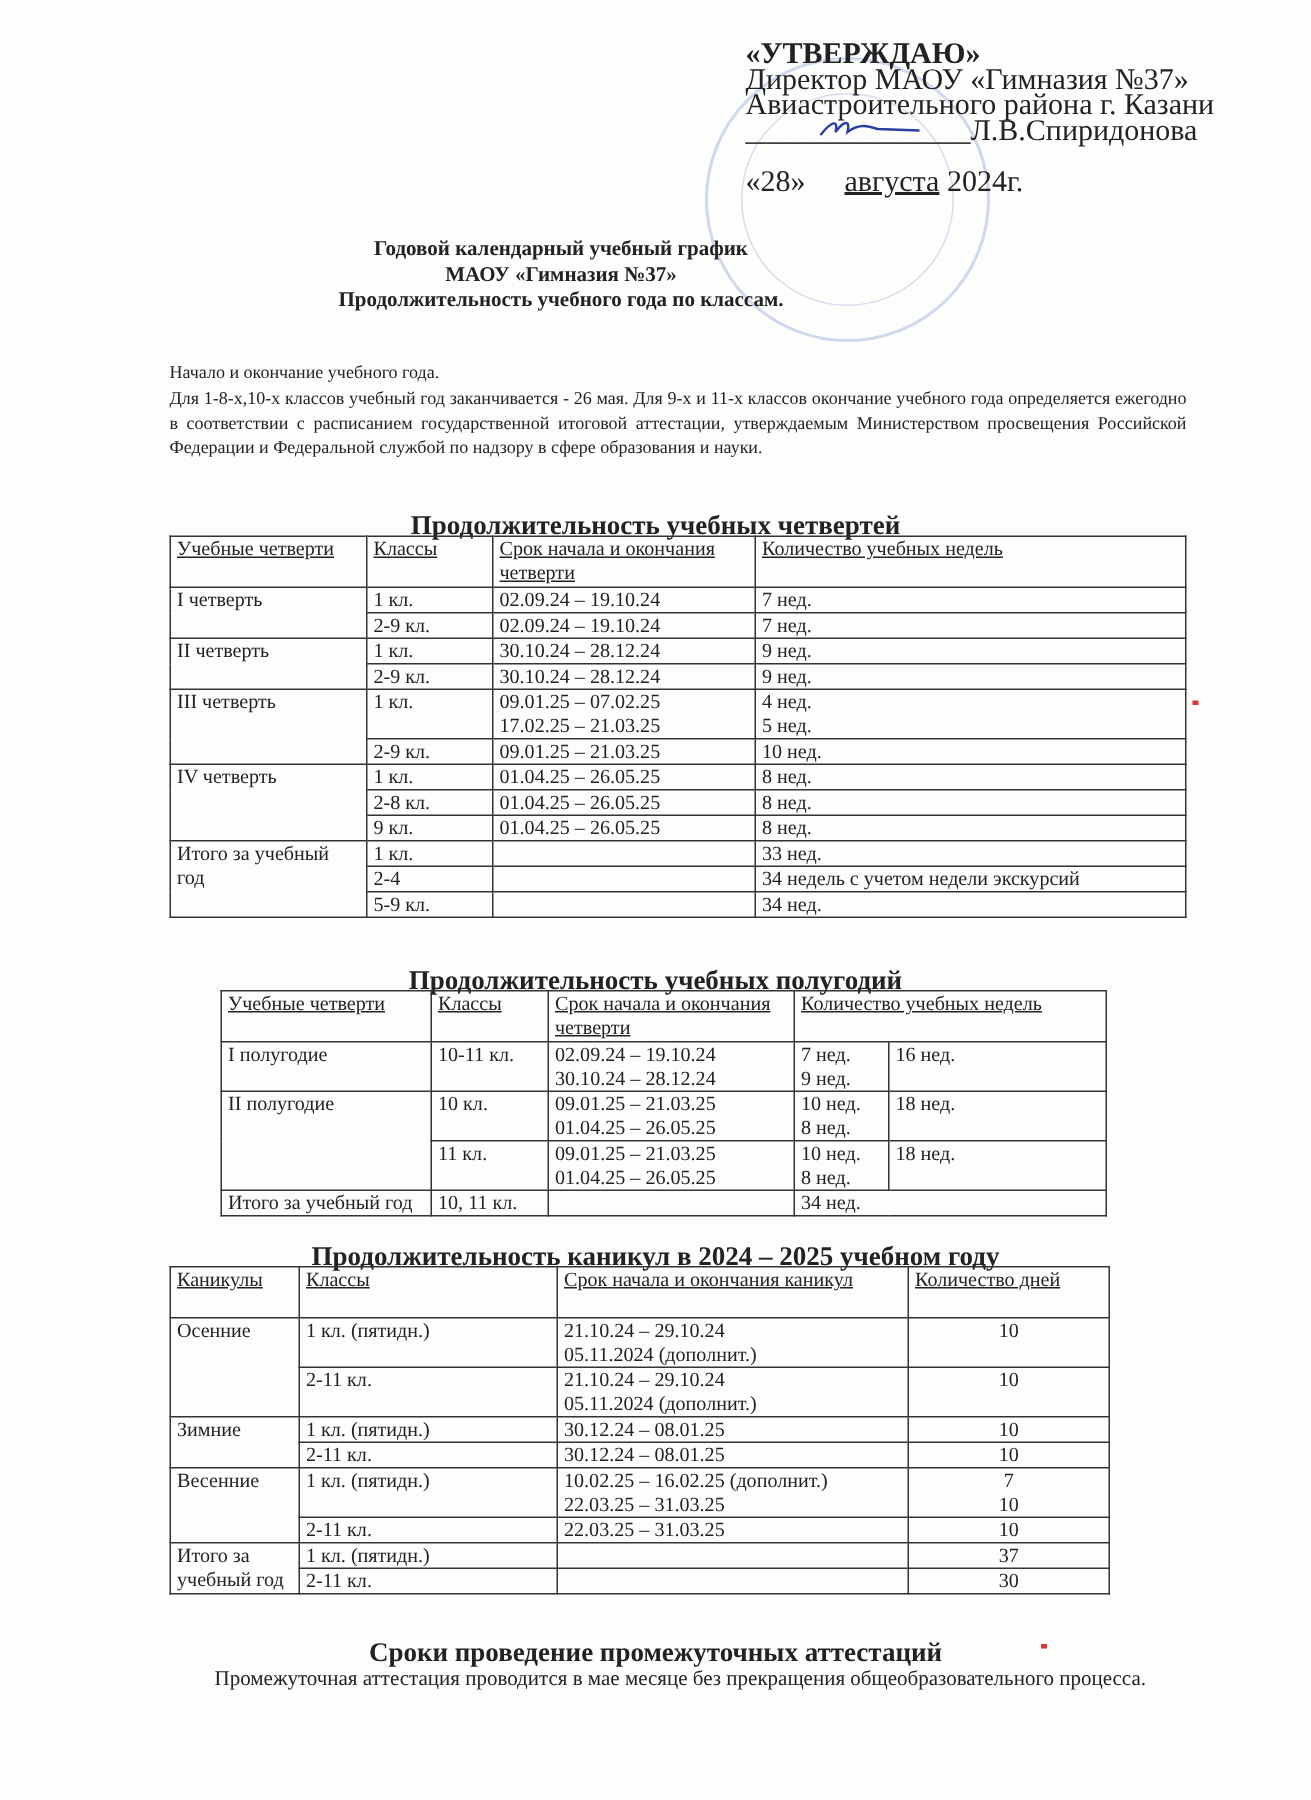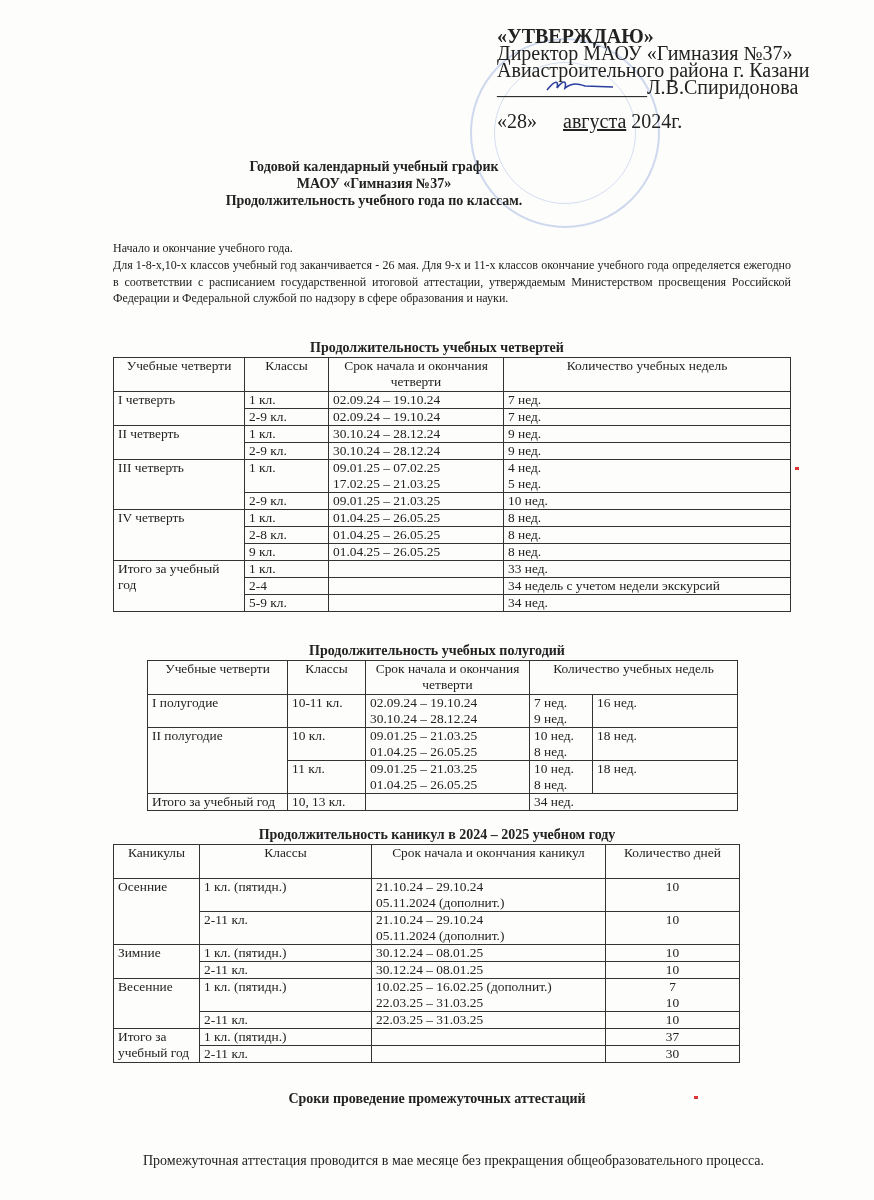--- a/index.html
+++ b/index.html
@@ -10,26 +10,26 @@
   .approve .b{font-weight:bold;}
   .approve .date u{text-decoration:underline;margin-left:21px;}
   .stamp{left:470px;top:38px;width:190px;height:190px;border-radius:50%;
          border:2px solid rgba(120,150,210,0.35);box-sizing:border-box;}
   .stamp:after{content:"";position:absolute;left:22px;top:22px;right:22px;bottom:22px;
          border-radius:50%;border:1px solid rgba(120,150,210,0.3);}
   .sig{left:545px;top:78px;width:70px;height:16px;}
   .title{left:0;width:748px;top:158px;text-align:center;font-weight:bold;font-size:14px;line-height:17px;}
   .intro{left:113px;top:240px;width:678px;line-height:16.8px;font-size:12px;text-align:justify;}
   .intro p{margin:0;}
-  .cap{left:0;width:874px;text-align:center;font-weight:bold;font-size:14px;}
+  .cap{left:0;width:874px;text-align:center;font-weight:bold;font-size:18px;}
   table{border-collapse:collapse;position:absolute;font-size:13.4px;}
   td,th{border:1px solid #333;padding:0 4px;vertical-align:top;line-height:16px;font-weight:normal;}
-  th{text-align:center;}
+  th{text-align:left;text-decoration:underline;}
   .c{text-align:center;}
-  .foot{left:113px;top:1110px;width:678px;line-height:19px;font-size:14px;text-indent:30px;text-align:justify;margin-top:41px;}
+  .foot{left:113px;top:1110px;width:678px;line-height:19px;font-size:14px;text-indent:30px;text-align:justify;}
   .redmark{width:4px;height:3px;background:#d33;}
 </style>
 </head>
 <body>
 
 <div class="abs stamp"></div>
 <div class="abs approve">
   <div class="b">«УТВЕРЖДАЮ»</div>
   <div>Директор МАОУ «Гимназия №37»</div>
   <div>Авиастроительного района г. Казани</div>
@@ -195,21 +195,21 @@
           <div>01.04.25 – 26.05.25</div>
         </td>
     <td>
           <div>10 нед.</div>
           <div>8 нед.</div>
         </td>
     <td>18 нед.</td>
   </tr>
   <tr>
     <td>Итого за учебный год</td>
-    <td>10, 13 кл.</td>
+    <td>10, 11 кл.</td>
     <td></td>
     <td colspan="2">34 нед.</td>
   </tr>
 </tbody>
   </table>
 
 <div class="abs cap" style="top:827px">Продолжительность каникул в 2024 – 2025 учебном году</div>
 <table style="left:113px;top:844px;width:627px">
   <colgroup>
       <col style="width:86px">

